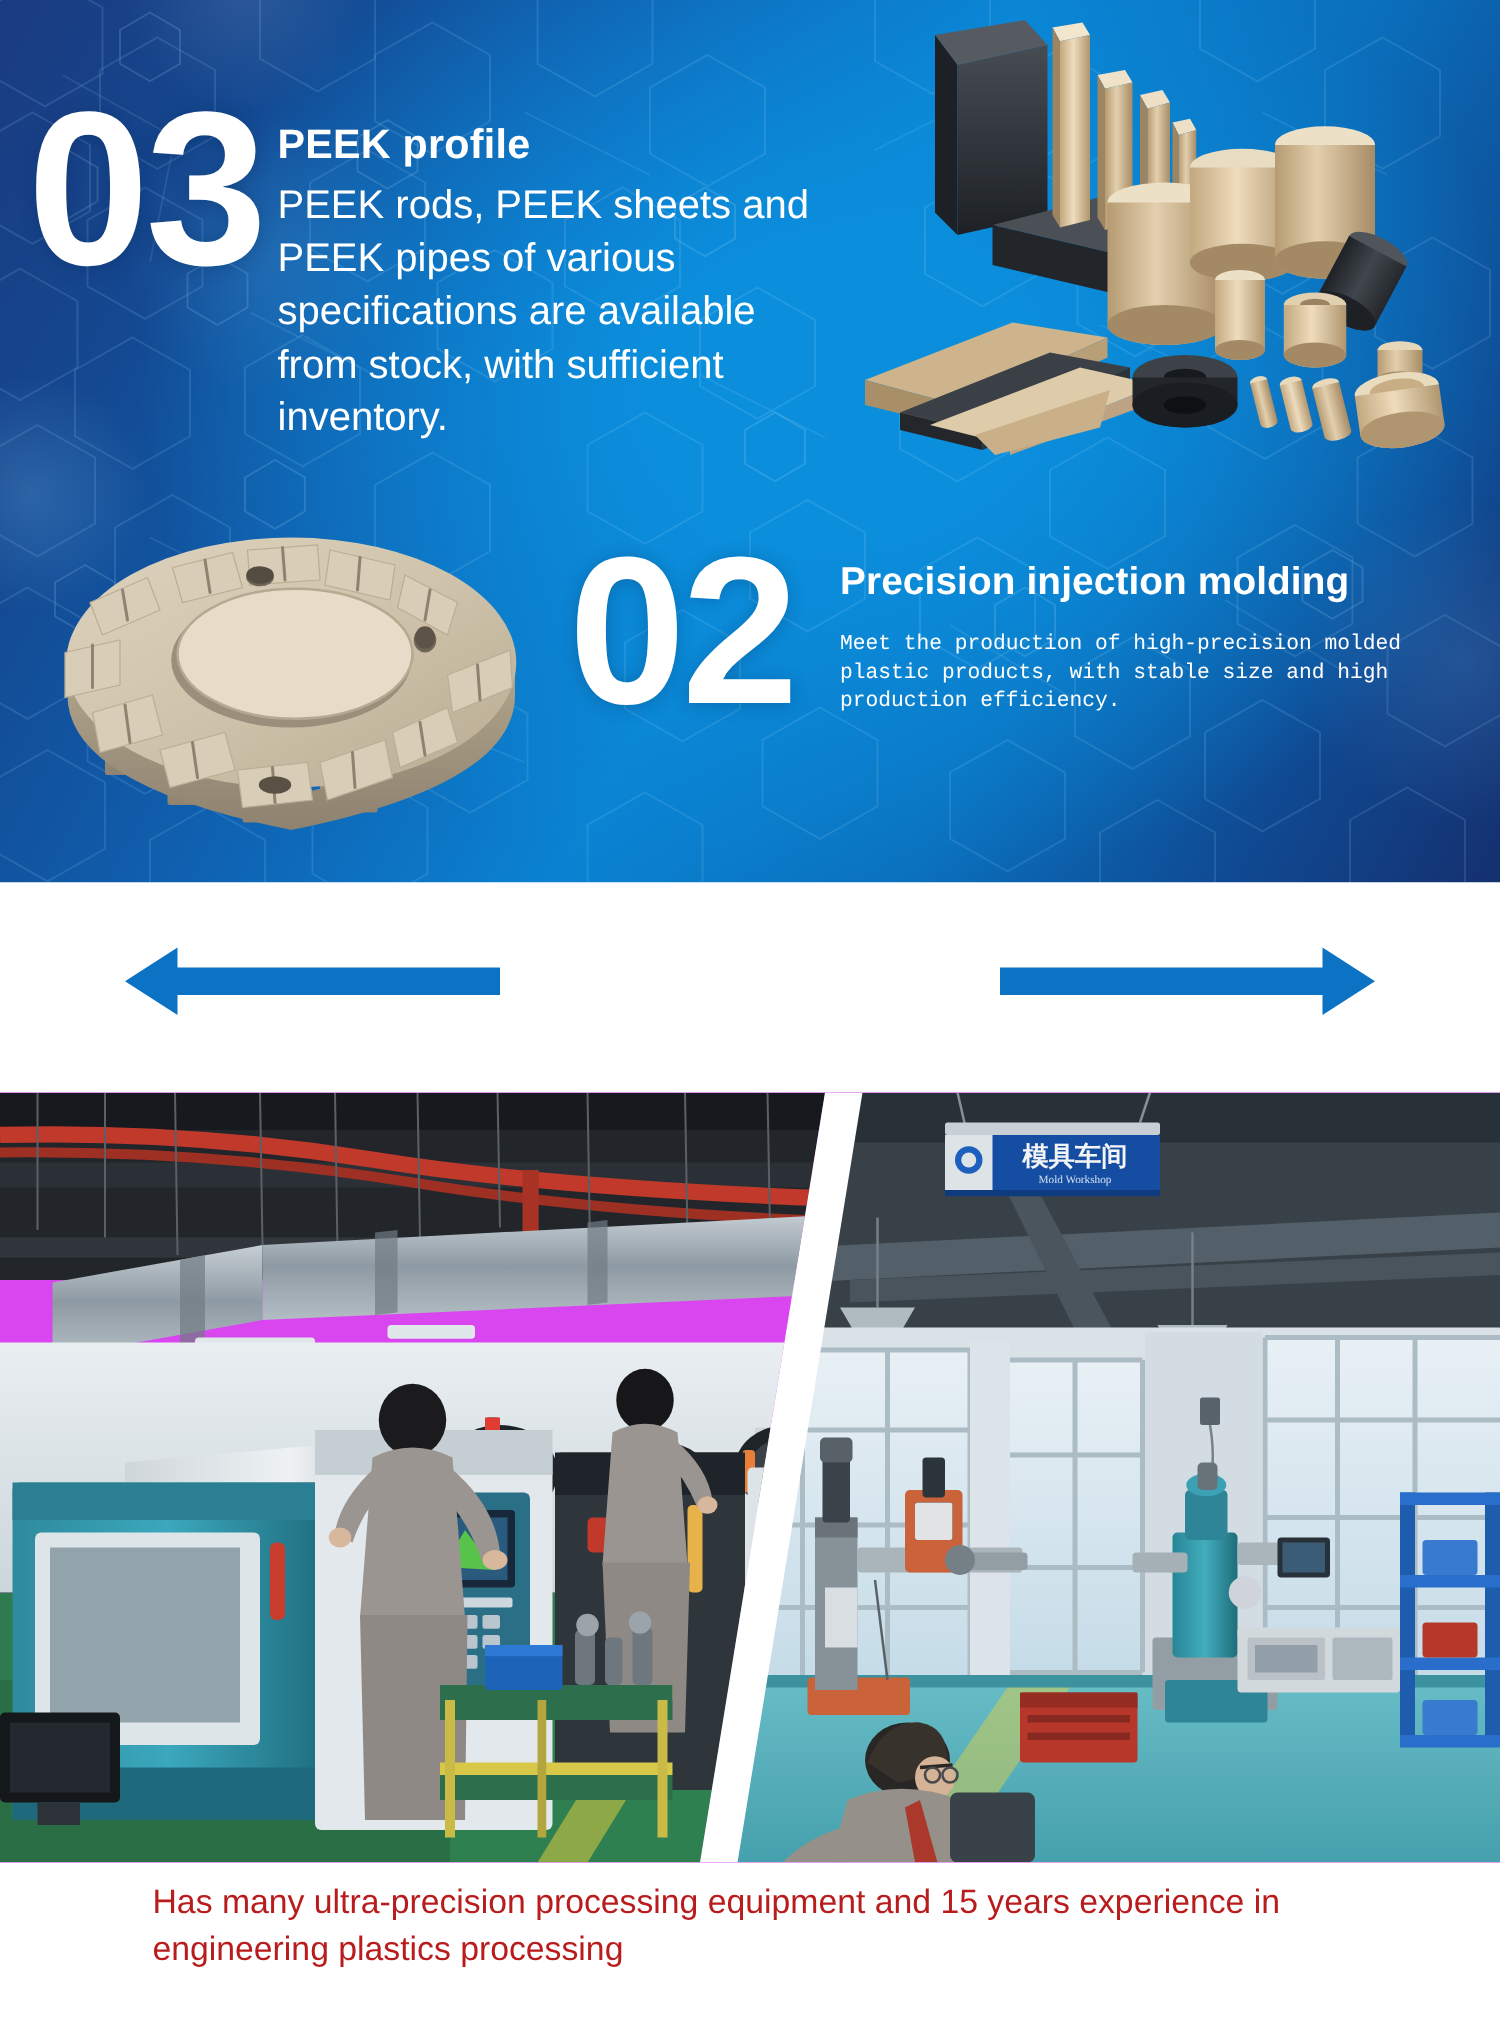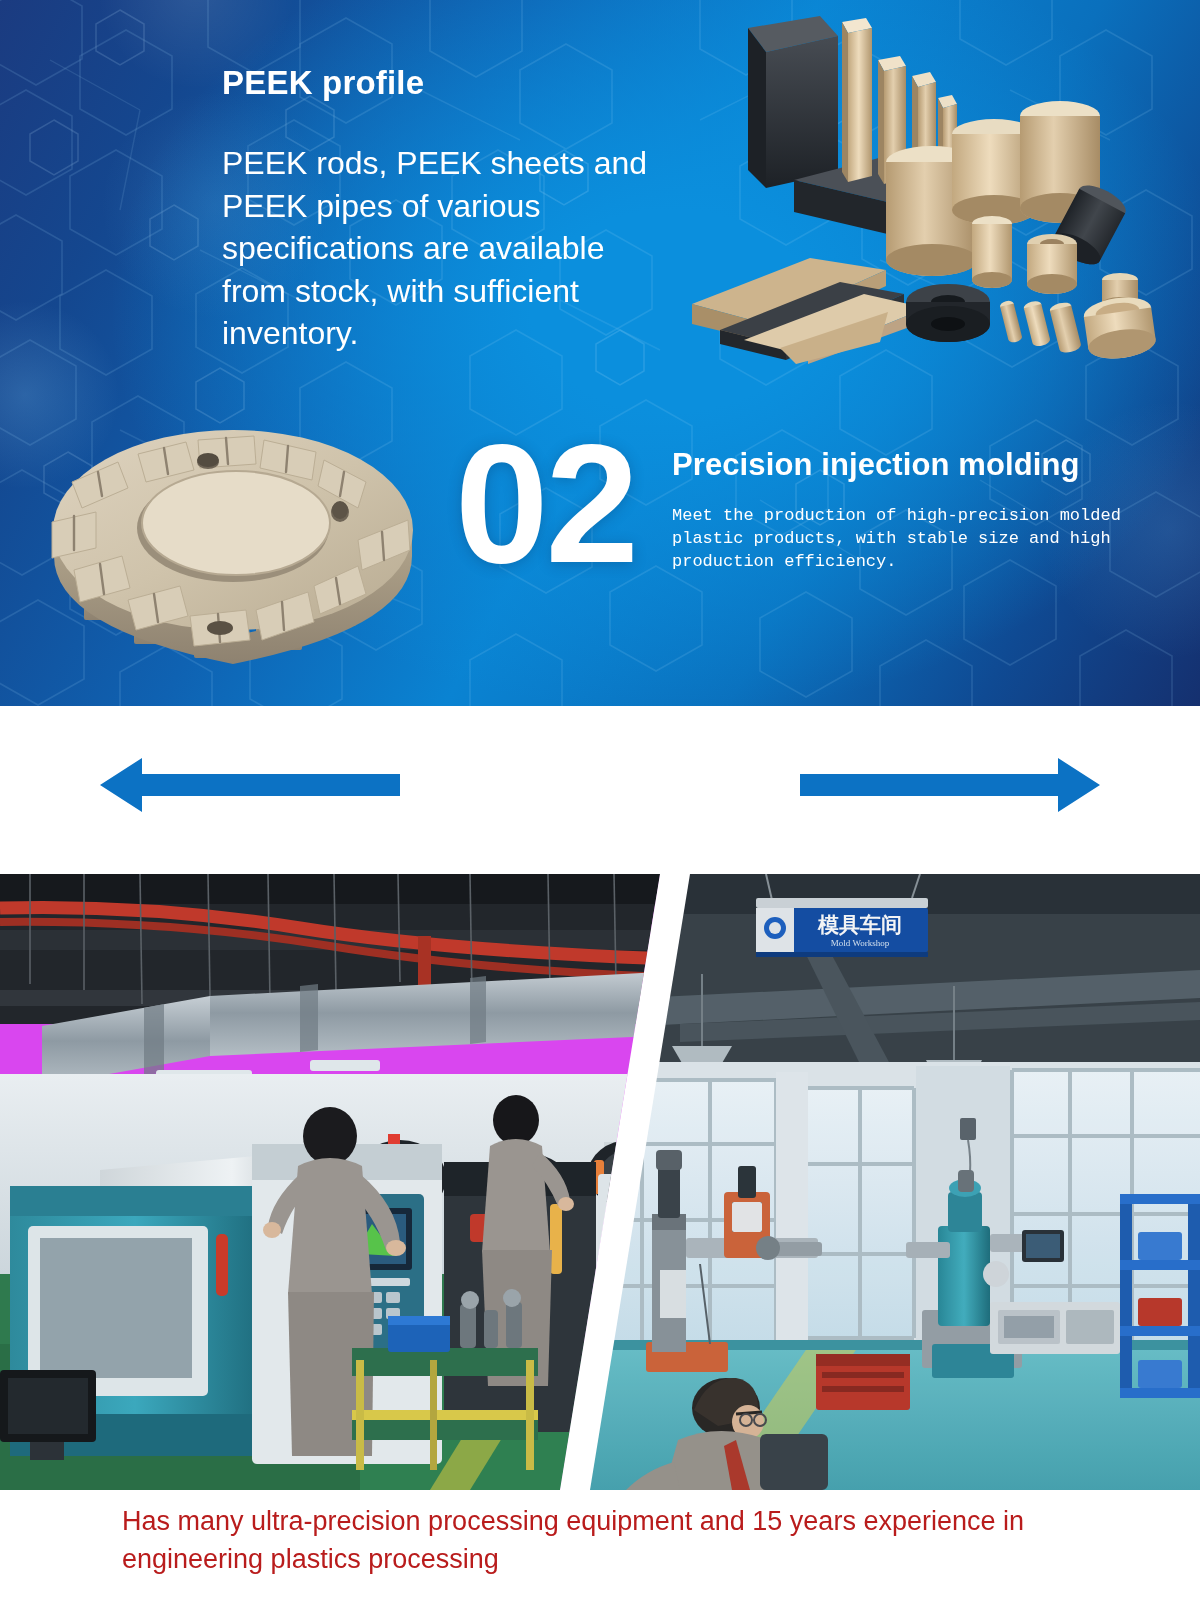--- a/index.html
+++ b/index.html
@@ -32,21 +32,21 @@
   #num04{ left:455px; top:436px; font-size:168px; }
 
   .blk-title{
     position:absolute; color:#fff; font-weight:700;
     font-family:"Liberation Sans", sans-serif;
   }
   .blk-body{
     position:absolute; color:#fff; font-weight:400;
     font-family:"Liberation Sans", sans-serif;
   }
-  #t03{ left:222px; top:64px; font-size:33px; letter-spacing:.2px; }
+  #t03{ left:222px; top:96px; font-size:33px; letter-spacing:.2px; }
   #b03{ left:222px; top:142px; width:440px; font-size:32px; line-height:1.33; }
   #t04{ left:672px; top:447px; font-size:31px; letter-spacing:.1px; white-space:nowrap;}
   #b04{ left:672px; top:505px; width:520px; font-size:17px; line-height:1.34;font-family:Liberation Mono, monospace; }
 
   
   .stock-photo{ position:absolute; left:690px; top:12px; width:500px; height:352px; }
   
   .gear-photo{ position:absolute; left:18px; top:390px; width:430px; height:300px; }
 
   
@@ -376,20 +376,21 @@
     <ellipse cx="218" cy="133" rx="94" ry="52" fill="#e6dcc8"></ellipse>
     <ellipse cx="218" cy="133" rx="94" ry="52" fill="none" stroke="#b6a992" stroke-width="2"></ellipse>
 
     <ellipse cx="190" cy="72" rx="11" ry="7" fill="#6f6556"></ellipse>
     <ellipse cx="190" cy="70" rx="11" ry="7" fill="#544c40"></ellipse>
     <ellipse cx="322" cy="122" rx="9" ry="10" fill="#6f6556"></ellipse>
     <ellipse cx="322" cy="120" rx="8" ry="9" fill="#5d5447"></ellipse>
     <ellipse cx="202" cy="238" rx="13" ry="7" fill="#5a5144"></ellipse>
   </svg>
 
+  <div class="numeral" id="num03">03</div>
   <div class="blk-title" id="t03">PEEK profile</div>
   <div class="blk-body" id="b03">PEEK rods, PEEK sheets and PEEK pipes of various specifications are available from stock, with sufficient inventory.</div>
 
   <div class="numeral" id="num04">02</div>
   <div class="blk-title" id="t04">Precision injection molding</div>
   <div class="blk-body" id="b04">Meet the production of high-precision molded plastic products, with stable size and high production efficiency.</div>
 </section>
 
 <section class="banner">
   <svg class="arrow-svg" width="1000" height="70" viewBox="0 0 1000 70">

